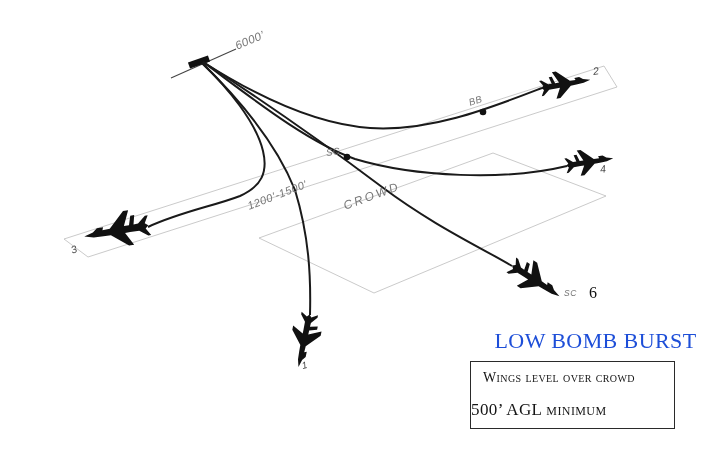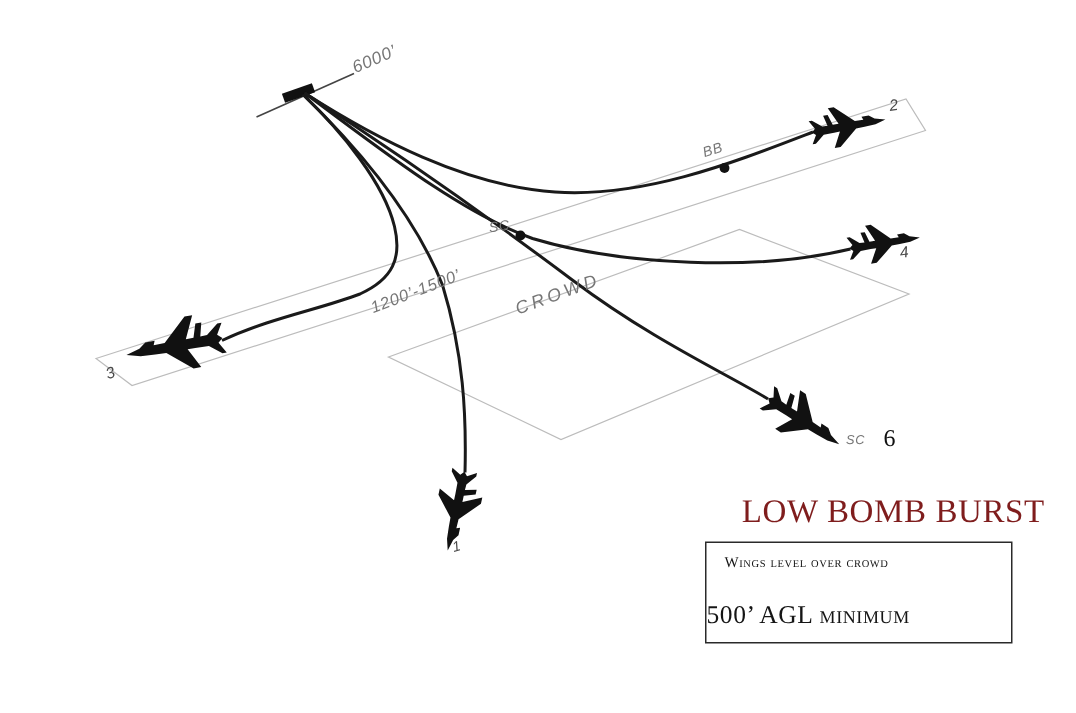--- a/index.html
+++ b/index.html
@@ -9,21 +9,21 @@
   }
   .stage svg{position:absolute;left:0;top:0;}
   .lbl{position:absolute;white-space:nowrap;line-height:1;}
   .arch{ 
     font-family:"Liberation Sans",sans-serif;font-style:italic;color:#767676;
     letter-spacing:0.5px;
   }
   .archnum{font-family:"Liberation Sans",sans-serif;font-style:italic;color:#4a4a4a;}
   .rot{transform-origin:left center;}
   .title{
-    font-family:"Liberation Serif",serif;font-size:22px;color:#7f1d1d;
+    font-family:"Liberation Serif",serif;font-size:22px;color:#1d4ed8;
     letter-spacing:0.4px;text-align:center;
   }
   .infobox{
     position:absolute;border:1.6px solid #2a2a2a;background:#ffffff;
     font-family:"Liberation Serif",serif;color:#151515;
   }
   .infoline{position:absolute;font-variant:small-caps;white-space:nowrap;line-height:1;}
   .serifnum{font-family:"Liberation Serif",serif;color:#101010;}
 </style>
 </head>
@@ -79,17 +79,17 @@
 
   <div class="lbl archnum rot" style="left:302px;top:361px;font-size:9.5px;transform:rotate(-15deg);">1</div>
   <div class="lbl archnum rot" style="left:593px;top:66px;font-size:10.5px;transform:rotate(-8deg);">2</div>
   <div class="lbl archnum rot" style="left:71px;top:245px;font-size:10.5px;transform:rotate(-18deg);">3</div>
   <div class="lbl archnum rot" style="left:600px;top:164px;font-size:10.5px;transform:rotate(-8deg);">4</div>
   <div class="lbl serifnum" style="left:589px;top:285px;font-size:16px;">6</div>
 
   <div class="lbl title" style="left:493px;top:330px;width:205px;">LOW BOMB BURST</div>
 
   <div class="infobox" style="left:470px;top:361px;width:203px;height:66px;">
-    <div class="infoline" style="left:12px;top:9px;font-size:10px;letter-spacing:0.4px;">Wings level over crowd</div>
+    <div class="infoline" style="left:12px;top:9px;font-size:14px;letter-spacing:0.4px;">Wings level over crowd</div>
     <div class="infoline" style="left:0;top:39px;font-size:17px;letter-spacing:0.4px;">500’ AGL minimum</div>
   </div>
 
 </div>
 
 </body></html>

